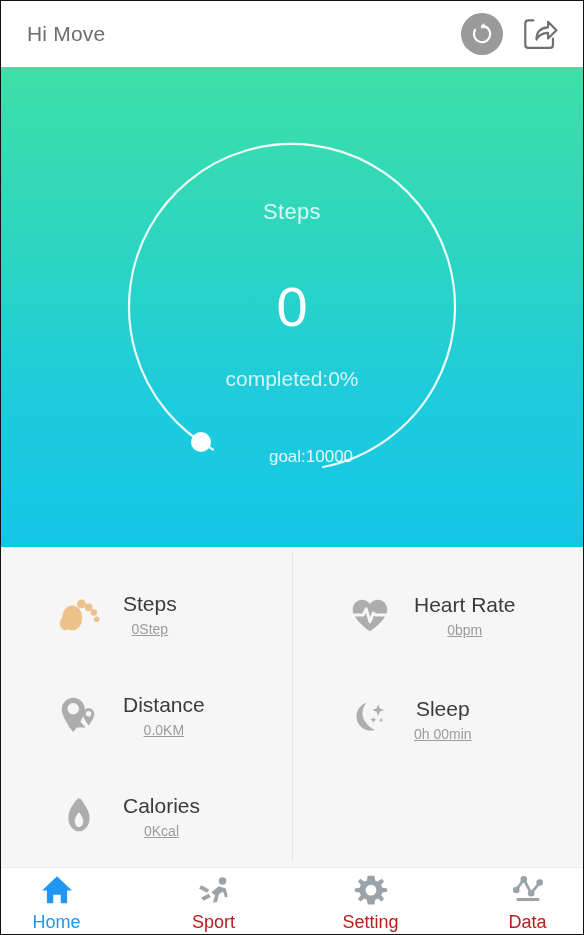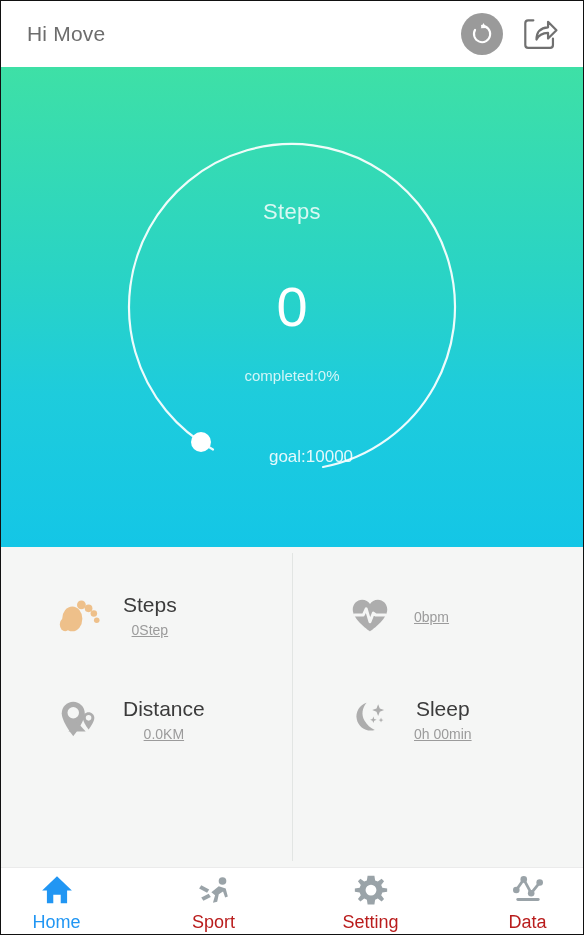--- a/index.html
+++ b/index.html
@@ -102,21 +102,21 @@
     font-size: 56px;
     font-weight: 300;
     top: 142px;
     line-height: 1;
   }
   .ring-completed {
     position: absolute;
     width: 100%;
     text-align: center;
     color: rgba(255,255,255,0.8);
-    font-size: 15px;
+    font-size: 21px;
     top: 230px;
   }
   .ring-goal {
     position: absolute;
     width: 100%;
     text-align: center;
     color: rgba(255,255,255,0.88);
     font-size: 17px;
     top: 310px;
     padding-left: 38px;
@@ -281,33 +281,46 @@
             <circle cx="34" cy="22.8" r="2.9" fill="#f5f6f5"></circle>
             <path d="M13 37 L22 27 L31 37 Z" fill="#adadad"></path>
           </svg>
         </div>
         <div class="stat-texts">
           <div class="stat-name">Distance</div>
           <div class="stat-val">0.0KM</div>
         </div>
       </div>
 
+      <div class="stat-row">
+        <div class="stat-icon">
+          <svg width="46" height="46" viewBox="0 0 48 48" aria-hidden="true">
+            <path d="M24 5 C24 5 13 14 13 26 C13 33.7 17.9 40 24 40 C30.1 40 35 33.7 35 26 C35 17 28 11 26 5.5 C25.5 8.5 24 5 24 5 Z" fill="#adadad"></path>
+            <path d="M24 20 C24 20 19.5 24.5 19.5 29.5 C19.5 33 21.6 35.5 24 35.5 C26.4 35.5 28.5 33 28.5 29.5 C28.5 25.5 25.8 23.5 24.8 20.5 C24.5 21.6 24 20 24 20 Z" fill="#f5f6f5"></path>
+          </svg>
+        </div>
+        <div class="stat-texts">
+          <div class="stat-name">Calories</div>
+          <div class="stat-val">0Kcal</div>
+        </div>
+      </div>
 
     </div>
 
     <div class="stats-col">
 
       <div class="stat-row">
         <div class="stat-icon">
           <svg width="46" height="46" viewBox="0 0 48 48" aria-hidden="true">
             <path d="M24 41 C24 41 6 29 6 18.2 C6 12.4 10.4 8 15.8 8 C19.4 8 22.3 9.8 24 12.6 C25.7 9.8 28.6 8 32.2 8 C37.6 8 42 12.4 42 18.2 C42 29 24 41 24 41 Z" fill="#adadad"></path>
             <path d="M8 24 L17 24 L20 17.5 L24 31 L27.5 22 L30 24 L40 24" fill="none" stroke="#f5f6f5" stroke-width="3.1" stroke-linejoin="round" stroke-linecap="round"></path>
           </svg>
         </div>
         <div class="stat-texts">
+          <div class="stat-name">Heart Rate</div>
           <div class="stat-val">0bpm</div>
         </div>
       </div>
 
       <div class="stat-row">
         <div class="stat-icon">
           <svg width="46" height="46" viewBox="0 0 48 48" aria-hidden="true">
             <path d="M29 35.5 C20.4 38 11.9 32.6 10.2 24.2 C8.6 16.6 13.2 9.4 20.4 7 C15.8 12.4 14.8 19.6 18.2 25.6 C20.8 30.2 24.6 33.6 29 35.5 Z" fill="#adadad"></path>
             <path d="M32.5 8.5 L34.2 13.0 L38.7 14.7 L34.2 16.4 L32.5 20.9 L30.8 16.4 L26.3 14.7 L30.8 13.0 Z" fill="#adadad"></path>
             <path d="M27.5 21.5 L28.4 24.0 L30.9 24.9 L28.4 25.8 L27.5 28.3 L26.6 25.8 L24.1 24.9 L26.6 24.0 Z" fill="#adadad"></path>

